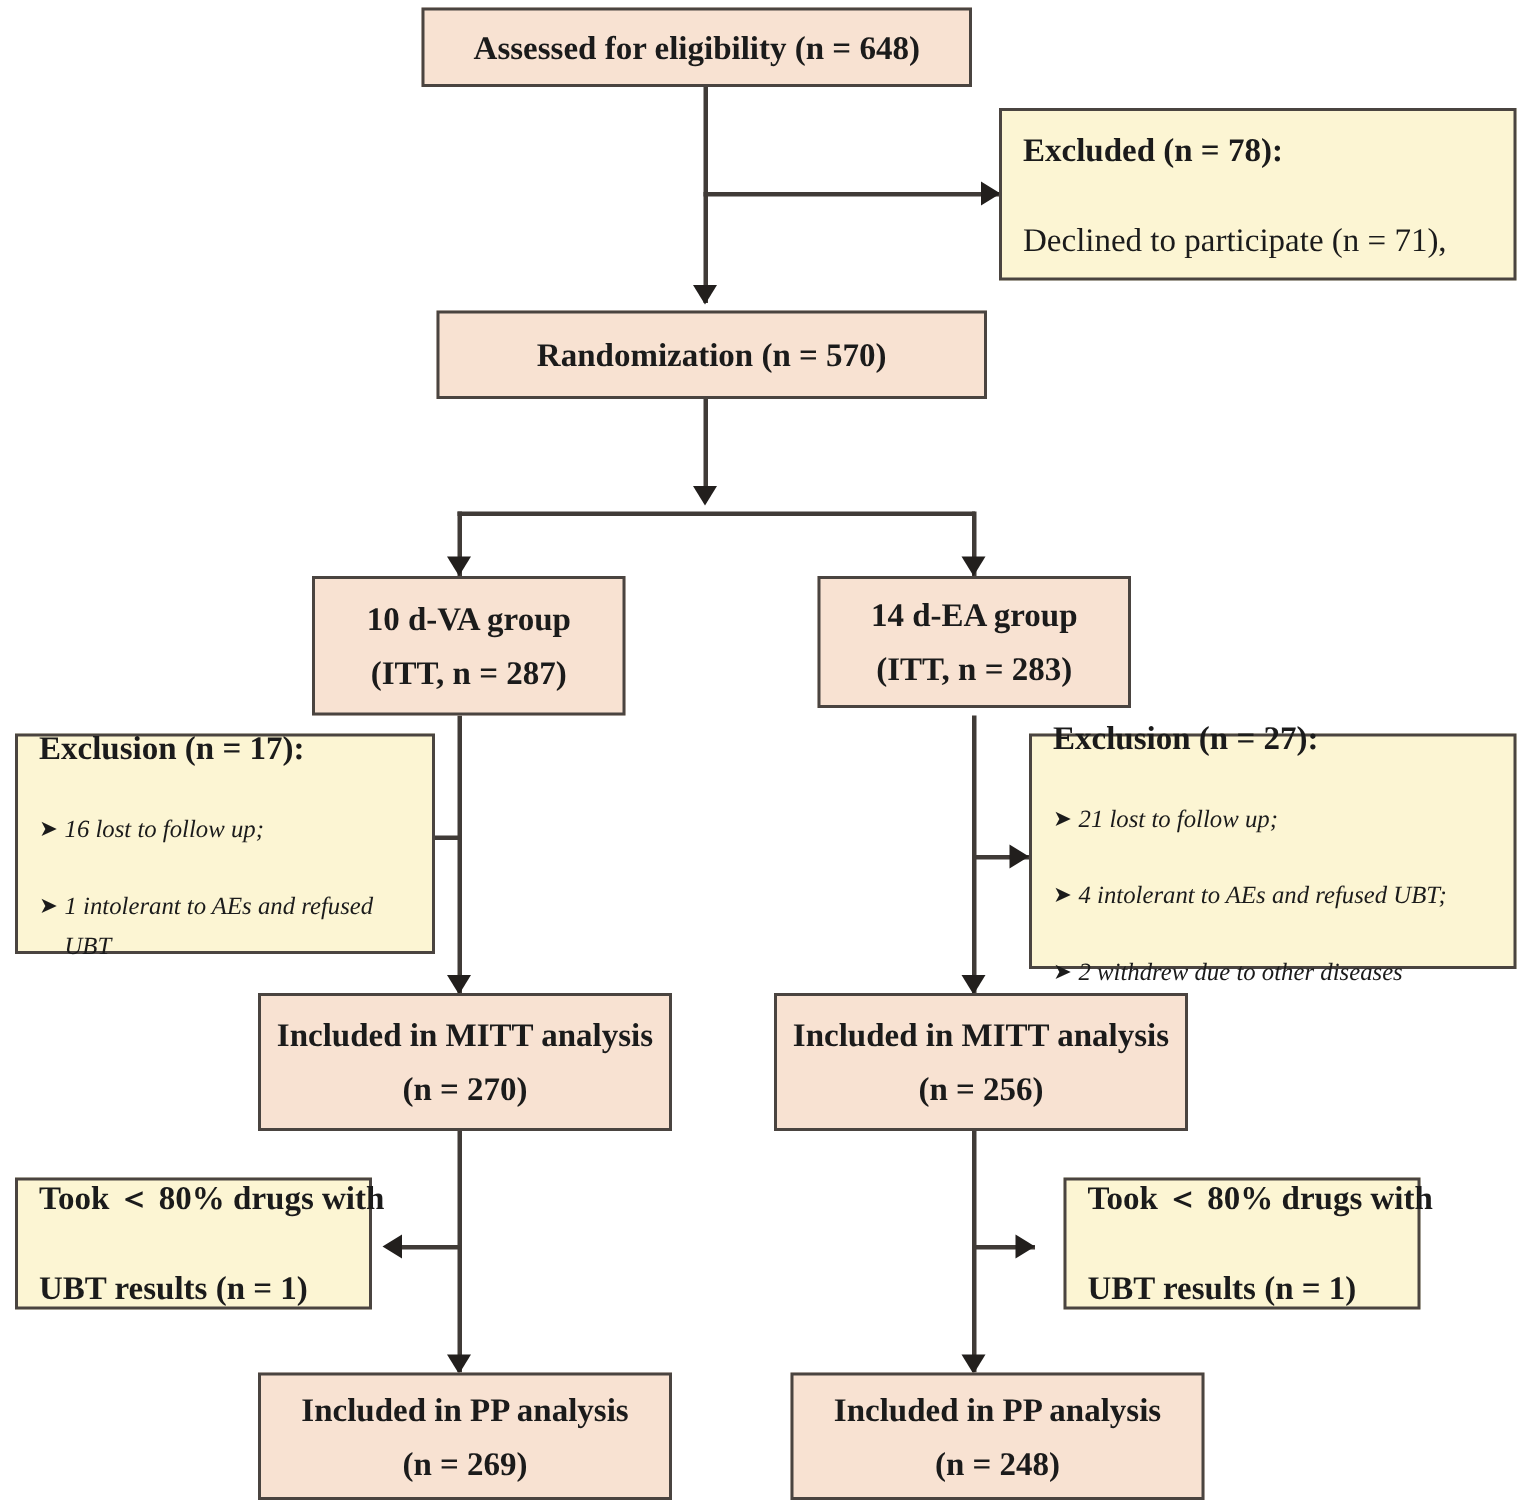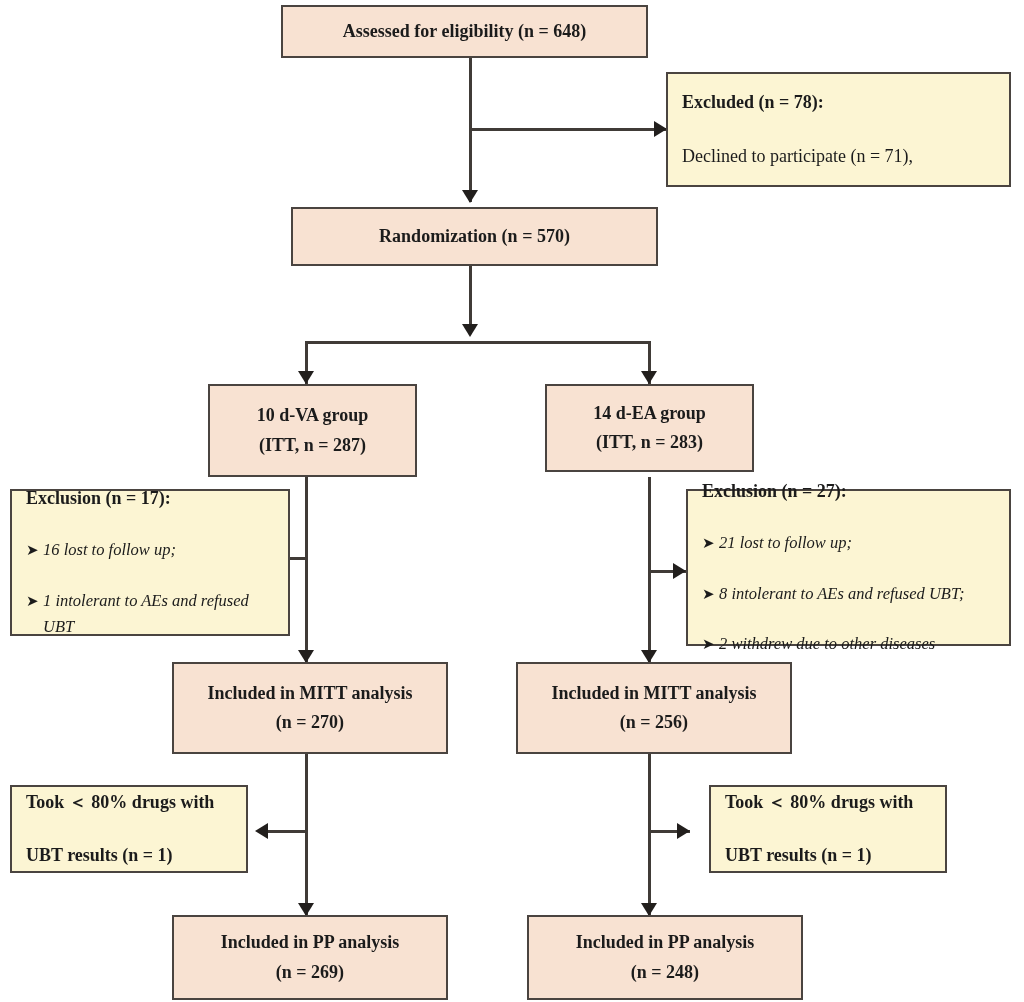--- a/index.html
+++ b/index.html
@@ -27,21 +27,21 @@
     justify-content: center;
     z-index: 3;
   }
   .box.peach { background: #f8e2d2; }
   .box.yellow { background: #fcf5d3; gap: 24px; }
 
   .box.center { align-items: center; text-align: center; }
   .box.left   { align-items: flex-start; text-align: left; }
 
   .ln {
-    font-size: 18px;
+    font-size: 22px;
     line-height: 1.62;
     white-space: nowrap;
   }
   .ln.b { font-weight: bold; }
   .ln.r { font-weight: normal; }
 
   .box.center .ln { width: 100%; }
 
   .pad-l { padding-left: 14px; padding-right: 8px; }
 
@@ -172,21 +172,21 @@
   </div>
 
   <div class="box yellow left" style="left:686px; top:489px; width:325px; height:157px;">
     <div class="ln b pad-l">Exclusion (n = 27):</div>
     <div class="bullet pad-l">
       <span class="mark">➤</span>
       <span class="btxt">21 lost to follow up;</span>
     </div>
     <div class="bullet pad-l">
       <span class="mark">➤</span>
-      <span class="btxt">8 intolerant to AEs and refused UBT;</span>
+      <span class="btxt">4 intolerant to AEs and refused UBT;</span>
     </div>
     <div class="bullet pad-l">
       <span class="mark">➤</span>
       <span class="btxt">2 withdrew due to other diseases</span>
     </div>
   </div>
 
   <div class="box peach center" style="left:172px; top:662px; width:276px; height:92px;">
     <div class="ln b">Included in MITT analysis</div>
     <div class="ln b">(n = 270)</div>

